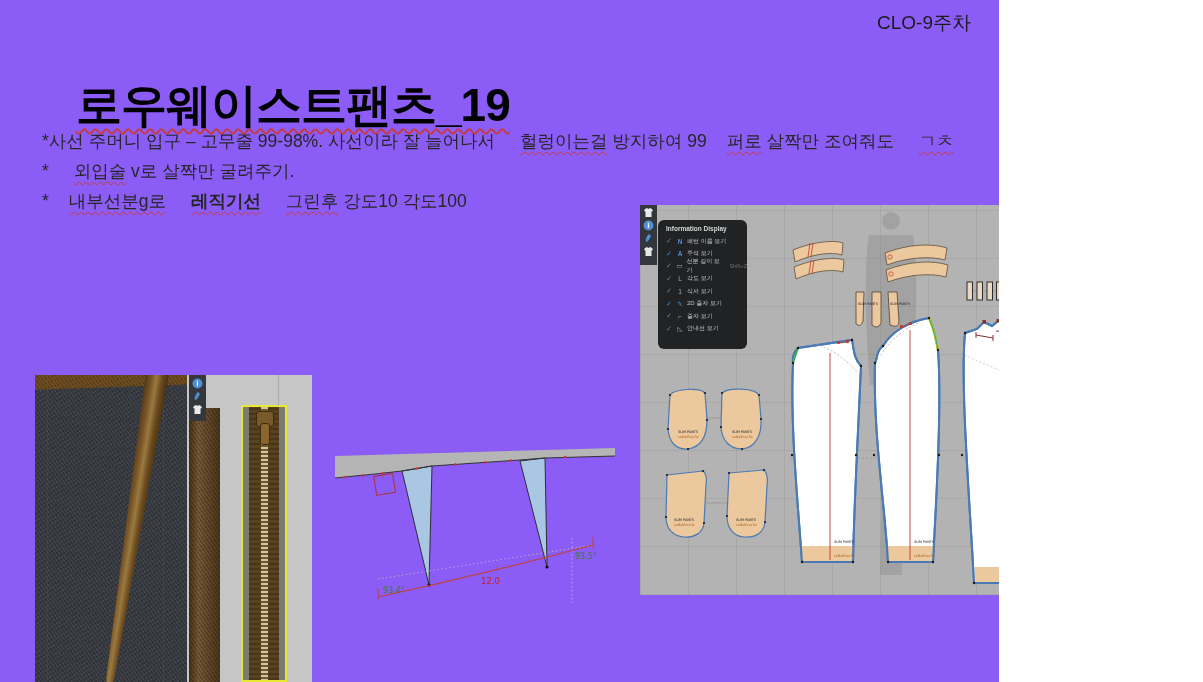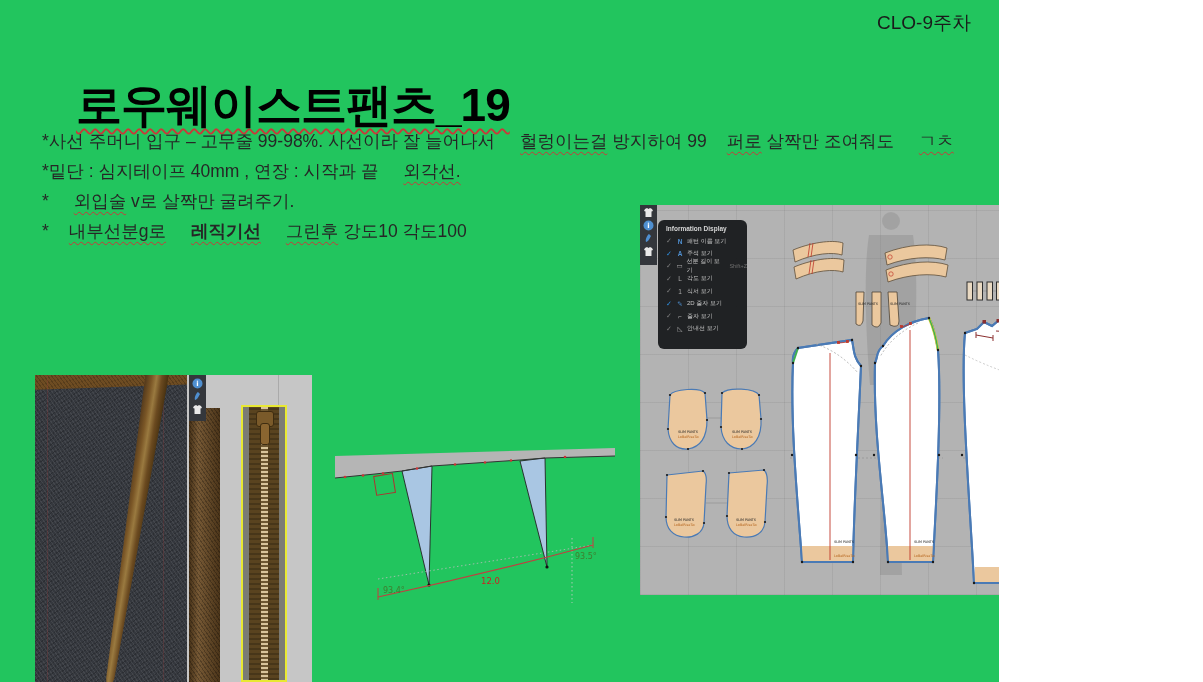--- a/index.html
+++ b/index.html
@@ -1,17 +1,17 @@
 <!DOCTYPE html>
 <html><head>
 <meta charset="utf-8">
 <style>
   html,body{margin:0;padding:0;background:#fff;}
   body{font-family:"Liberation Sans","DejaVu Sans",sans-serif;}
-  .slide{position:relative;width:999px;height:682px;background:#22c55e;overflow:hidden;}
+  .slide{position:relative;width:999px;height:682px;background:#8b5cf6;overflow:hidden;}
   .abs{position:absolute;}
 
   
   .week{position:absolute;top:10px;right:28px;font-size:19px;color:#1a1a1a;}
   .title{position:absolute;left:56px;top:44px;font-size:46px;font-weight:800;letter-spacing:-1px;color:#000;}
   .wavy, .sq{text-decoration:underline;text-decoration-style:wavy;text-decoration-color:#c73a3a;text-decoration-thickness:1px;text-underline-offset:4px;margin-left:20px;}
   .wavy{text-decoration-thickness:2px;text-underline-offset:7px;}
 
   
   .notes{position:absolute;left:42px;top:126px;font-size:17.5px;line-height:30px;color:#262626;white-space:nowrap;}
@@ -68,21 +68,20 @@
 </head>
 <body>
 
 <div class="slide">
 
   <div class="week">CLO-9주차</div>
   <h1 class="title"><span class="wavy">로우웨이스트팬츠_19</span></h1>
 
   <div class="notes">
     <div><span>*사선 주머니 입구 – 고무줄 99-98%. 사선이라 잘 늘어나서 </span><span class="sq">헐렁이는걸</span><span> 방지하여 99</span><span class="sq">퍼로</span><span> 살짝만 조여줘도 </span><span class="sq">ㄱㅊ</span></div>
-    <div><span>*밑단 : 심지테이프 40mm , 연장 : 시작과 끝 </span><span class="sq">외각선.</span></div>
     <div><span>* </span><span class="sq">외입술</span><span> v로 살짝만 굴려주기.</span></div>
     <div><span>*</span><span class="sq">내부선분g로</span><span> </span><span class="sq bd">레직기선</span><span> </span><span class="sq">그린후</span><span> 강도10 각도100</span></div>
   </div>
 
   <div class="abs fab">
     <div class="abs denim">
       <div class="abs waistband"></div>
       <div class="abs seamline" style="left:12px"></div>
       <div class="abs seamline" style="left:128px"></div>
       <div class="abs welt"></div>

